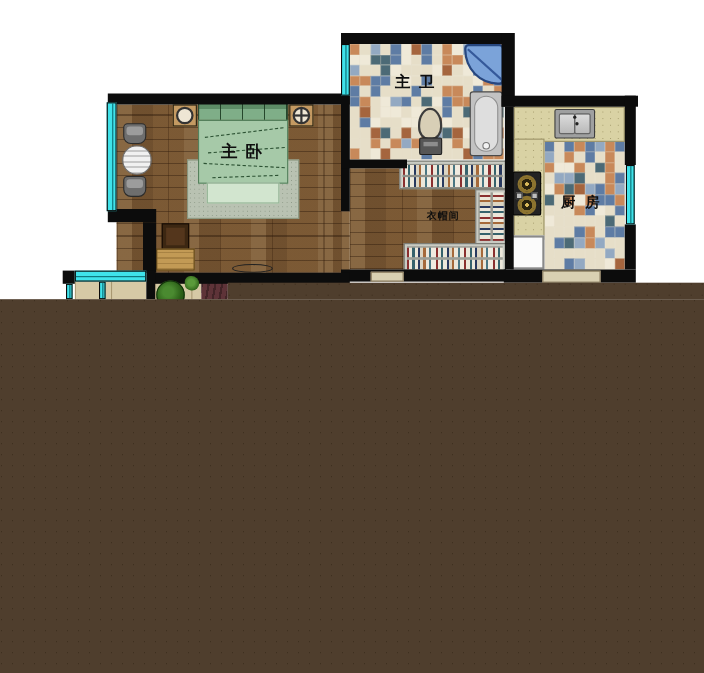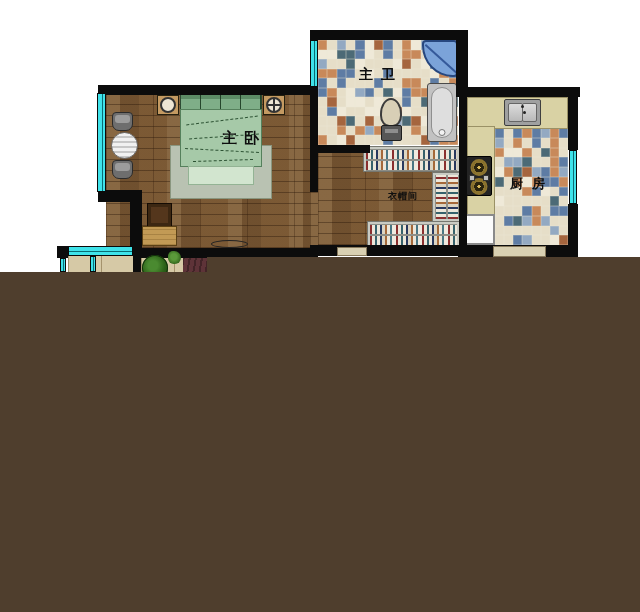--- a/index.html
+++ b/index.html
@@ -463,21 +463,21 @@
   <div class="threshold" style="left:337px;top:247px;width:30px;height:9px;"></div>
   <div class="threshold" style="left:493px;top:246px;width:53px;height:11px;"></div>
 
   <div class="window-v" style="left:97px;top:93px;width:9px;height:99px;"></div>
   <div class="window-v" style="left:310px;top:40px;width:8px;height:47px;"></div>
   <div class="window-v" style="left:569px;top:150px;width:8px;height:54px;"></div>
   <div class="window-h" style="left:68px;top:246px;width:65px;height:10px;"></div>
   <div class="window-v" style="left:60px;top:258px;width:6px;height:14px;"></div>
   <div class="window-v" style="left:90px;top:256px;width:6px;height:16px;"></div>
 
-  <div class="room-label" style="left:194px;top:129px;width:58px;font-size:15px;letter-spacing:7px;margin-left:21px;">主卧</div>
+  <div class="room-label" style="left:194px;top:129px;width:58px;font-size:15px;letter-spacing:7px;">主卧</div>
   <div class="room-label" style="left:350px;top:66px;width:62px;font-size:14px;letter-spacing:8px;">主卫</div>
   <div class="room-label" style="left:501px;top:175px;width:62px;font-size:13px;letter-spacing:9px;">厨房</div>
   <div class="room-label" style="left:383px;top:190px;width:40px;font-size:9px;letter-spacing:1px;">衣帽间</div>
 
   <div class="overlay" style="left:207px;top:257px;width:433px;height:15px;"></div>
   <div class="overlay" style="left:0;top:272px;width:640px;height:340px;"></div>
 
 </div>
 
 </body></html>

